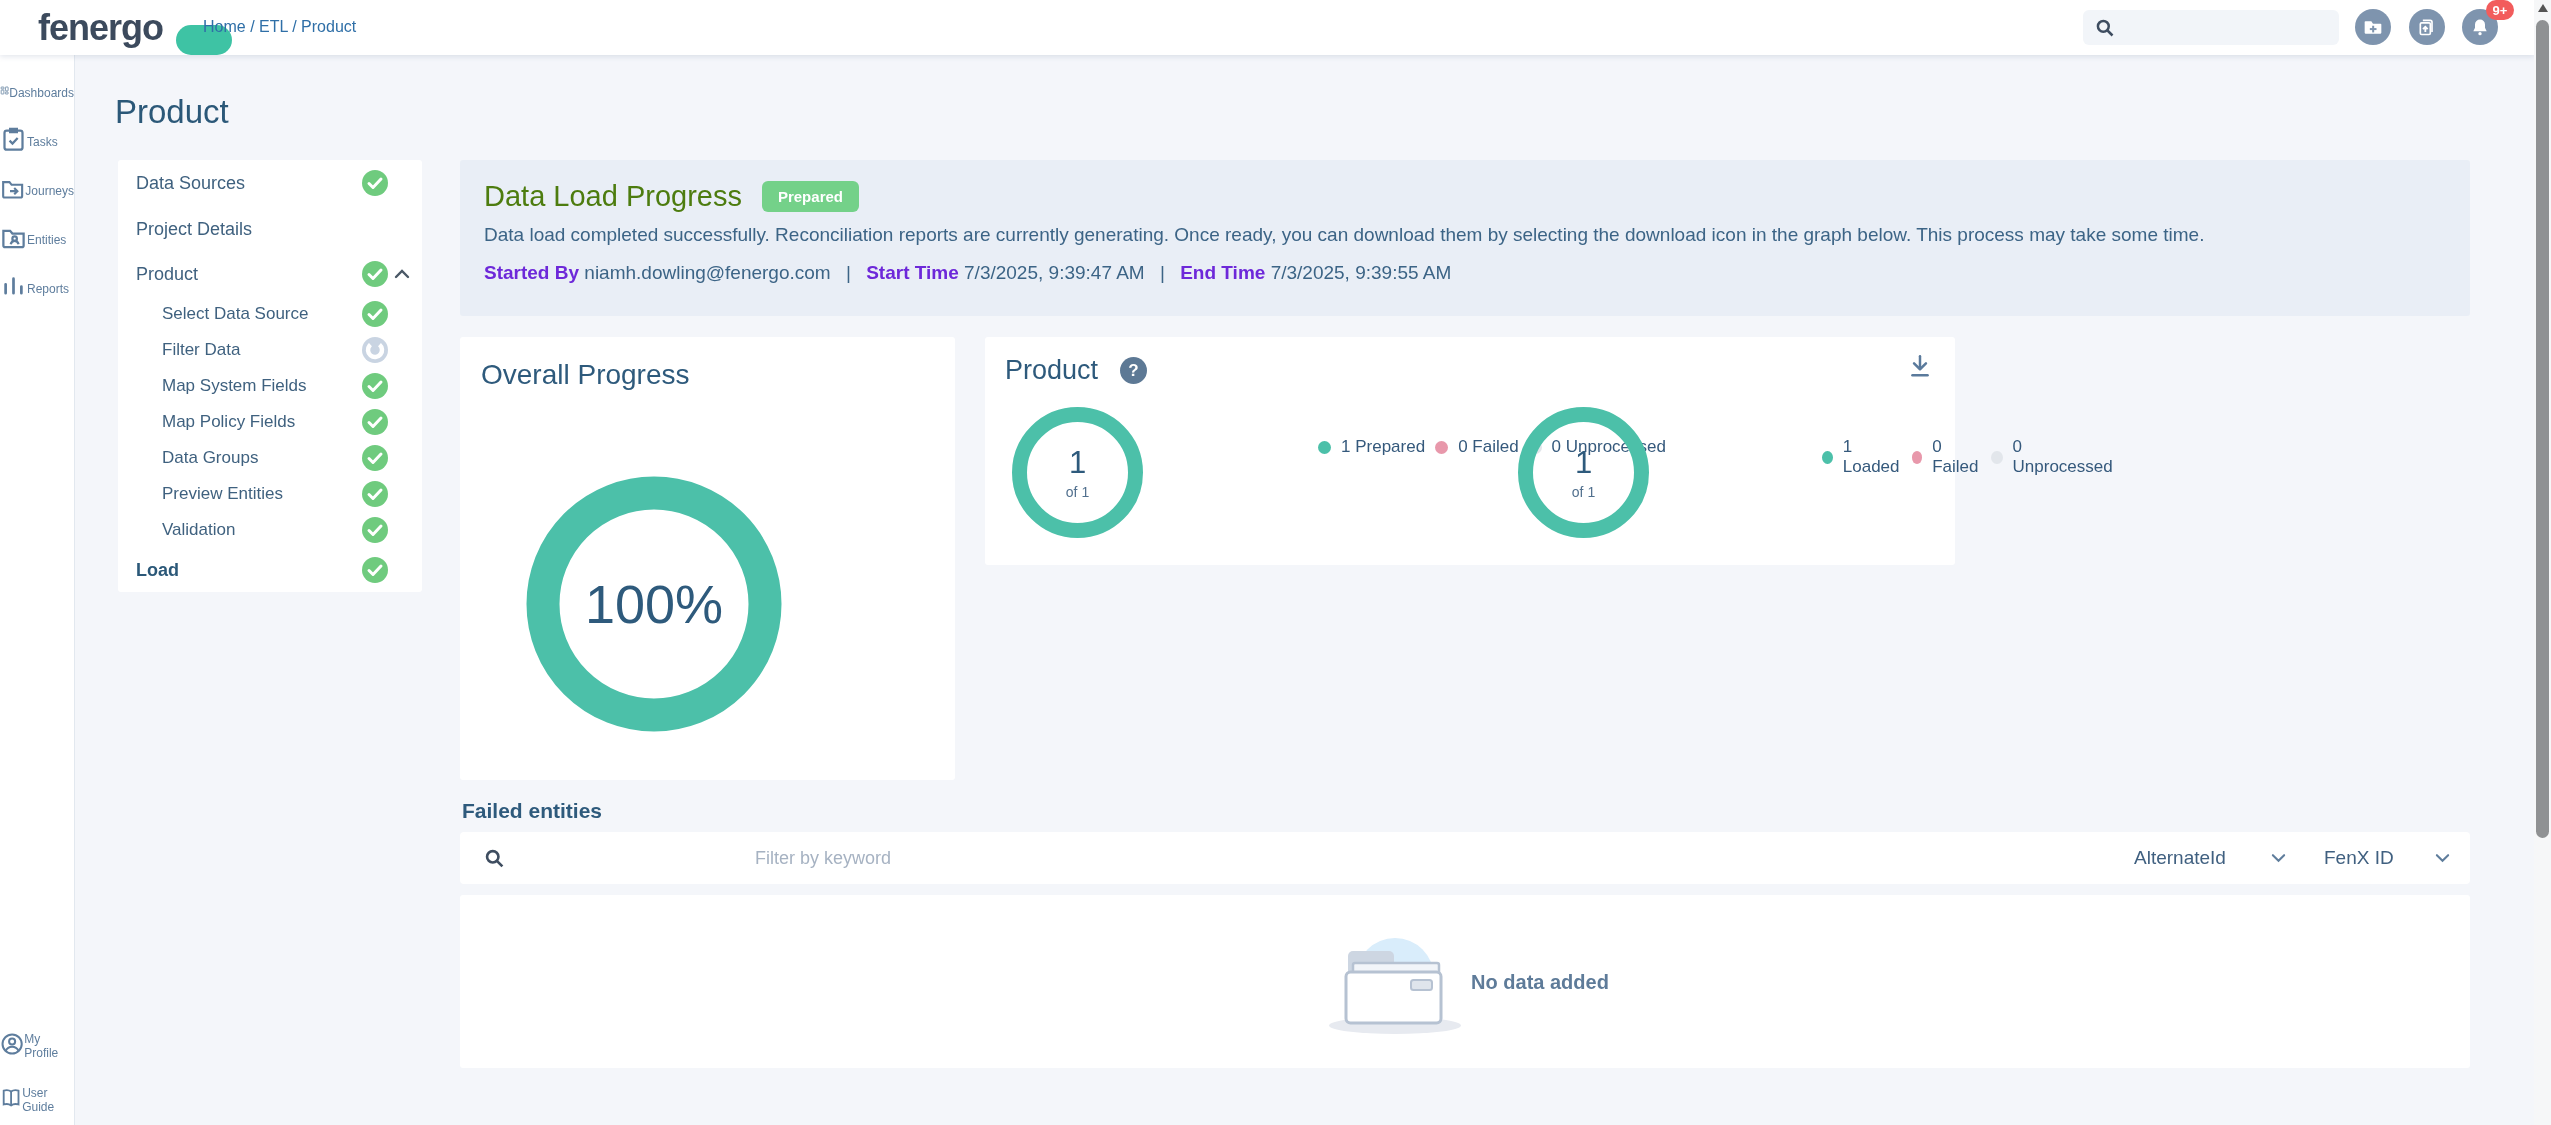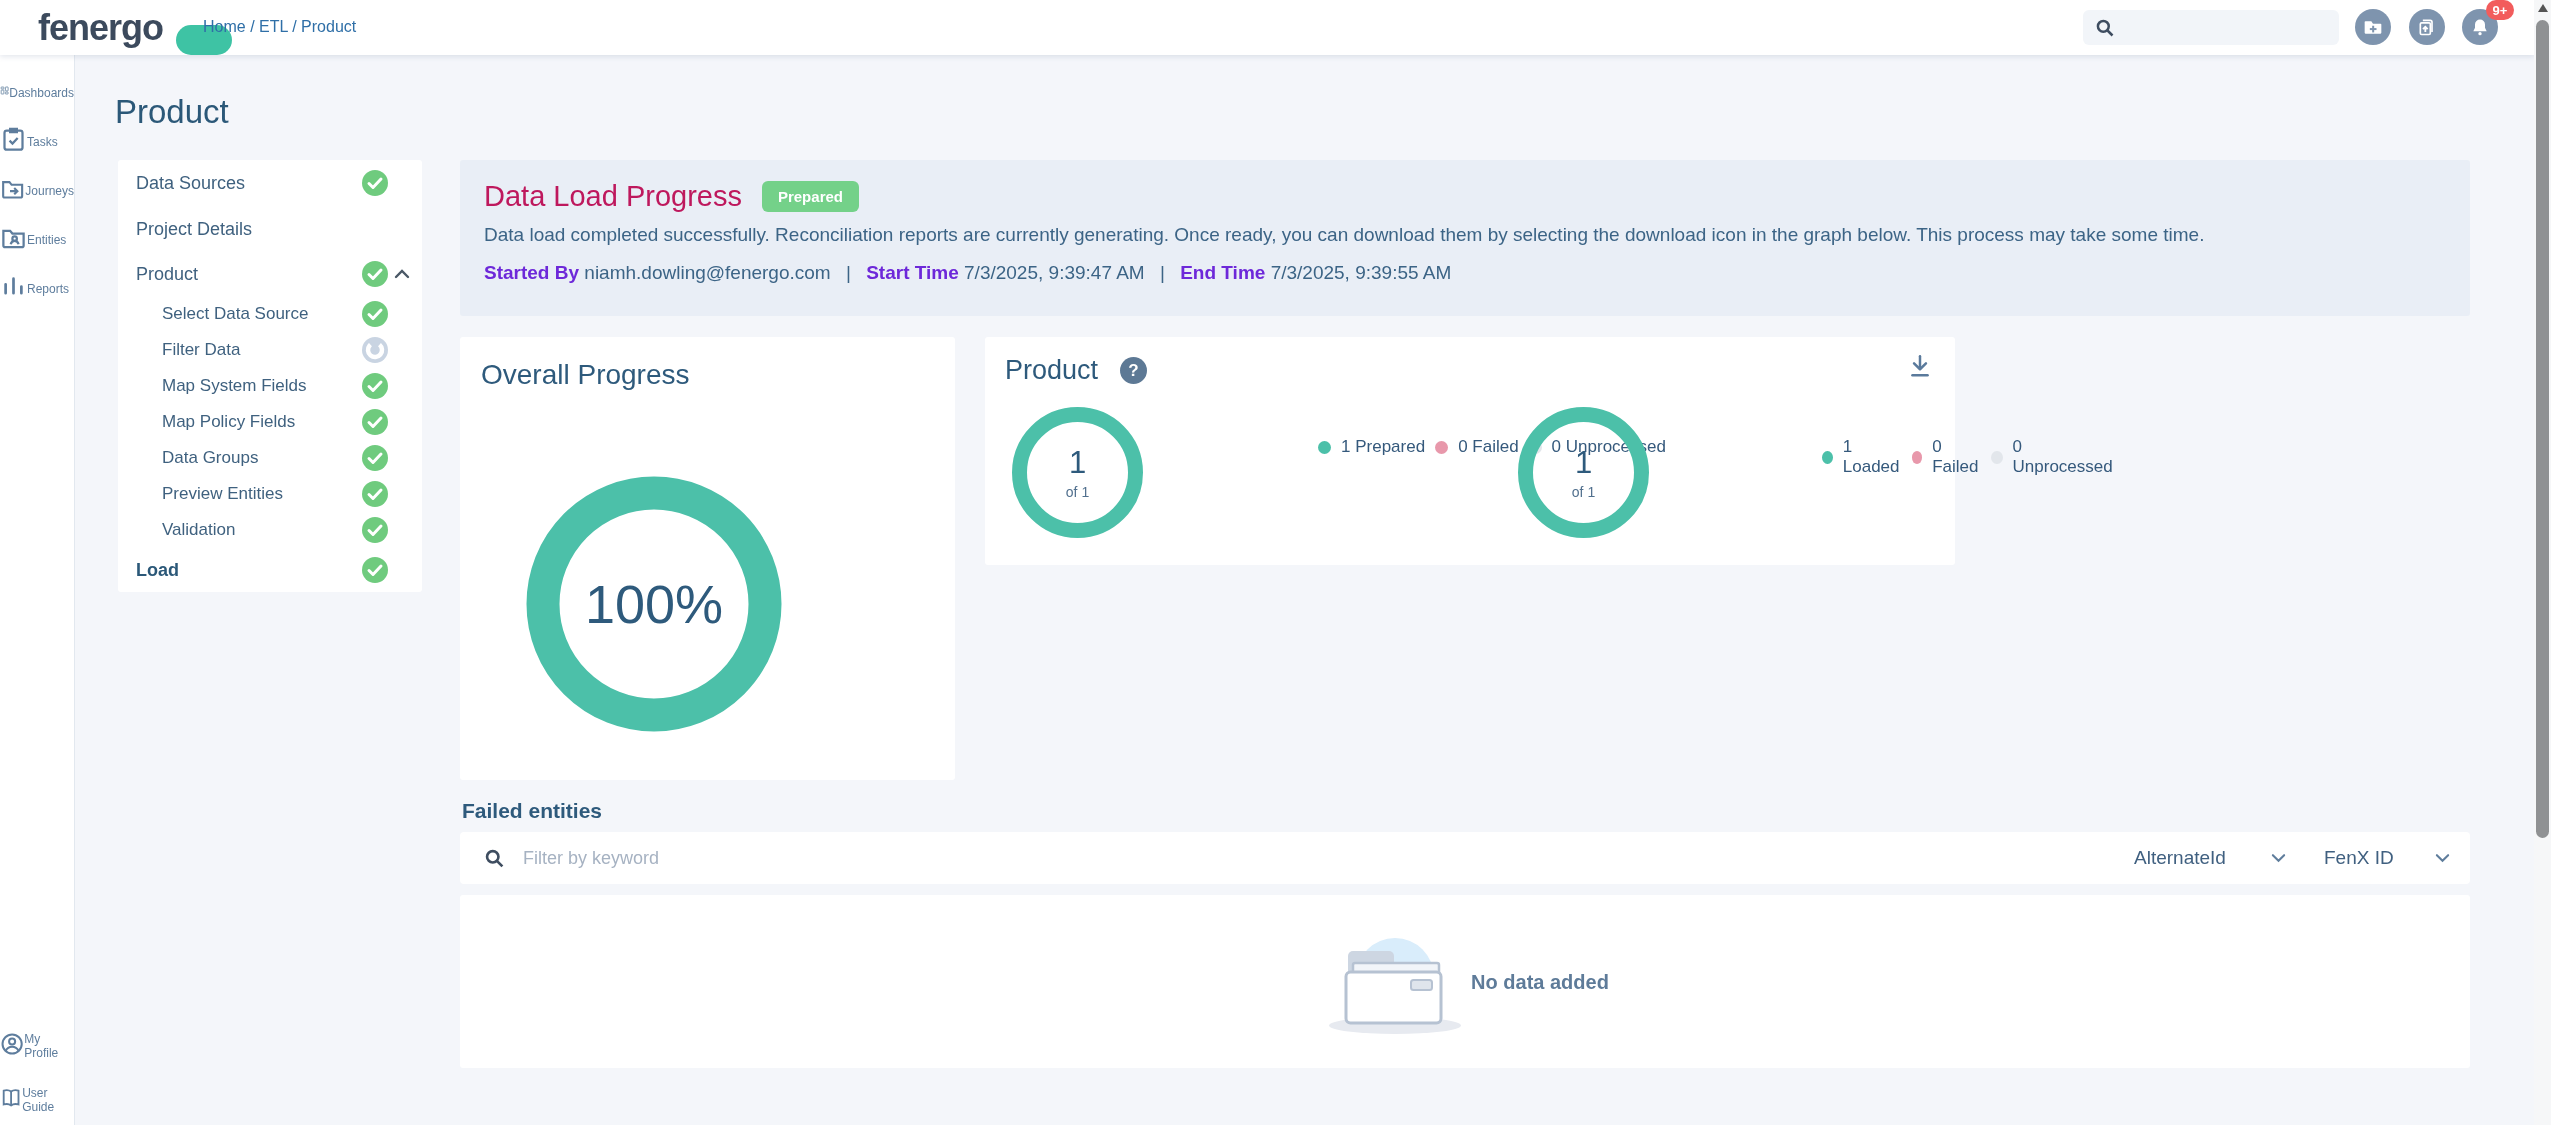--- a/index.html
+++ b/index.html
@@ -51,21 +51,21 @@
   .nav-row.h44 { height:44px; }
   .nav-row .txt { flex:1; }
   .nav-row.bold .txt { font-weight:700; color:#2b5878; }
   .nav-status { width:26px; height:26px; flex:0 0 26px; }
   .nav-chev { width:22px; height:26px; flex:0 0 22px; display:flex; align-items:center; justify-content:flex-end; }
 
   
   .load-panel { position:absolute; left:460px; top:160px; width:2010px; height:156px; background:#e9eef6;
                 border-radius:3px; padding:20px 24px; }
   .load-title-row { display:flex; align-items:center; gap:20px; }
-  .load-title { font-size:29px; font-weight:500; color:#be185d; }
+  .load-title { font-size:29px; font-weight:500; color:#4d7c0f; }
   .status-badge { background:#74d189; color:#fff; font-size:15px; font-weight:700; padding:7px 16px; border-radius:6px; }
   .load-desc { margin-top:11px; font-size:19px; color:#3c6486; }
   .load-meta { margin-top:16px; font-size:19px; color:#3c6486; }
   .load-meta b { color:#6d28d9; font-weight:700; }
   .meta-sep { margin:0 10px; color:#3c6486; }
 
   
   .overall-card { position:absolute; left:460px; top:337px; width:495px; height:443px; background:#fff; border-radius:3px; }
   .card-title { position:absolute; left:21px; top:22px; font-size:28px; font-weight:500; color:#2e5a7c; }
   .donut-wrap { position:absolute; left:64px; top:137px; width:260px; height:260px; }
@@ -90,21 +90,21 @@
   .legend.l1 { left:333px; } .legend.l2 { left:837px; }
   .legend-row { display:flex; align-items:center; gap:10px; font-size:17px; color:#35597c; }
   .dot { width:13px; height:13px; border-radius:50%; }
   .dot-teal { background:#4cc0a9; } .dot-pink { background:#e898ab; } .dot-gray { background:#e2e6eb; }
 
   
   .failed-title { position:absolute; left:462px; top:799px; font-size:21px; font-weight:700; color:#2e5a7c; }
   .filter-bar { position:absolute; left:460px; top:832px; width:2010px; height:52px; background:#fff;
                 border-radius:4px; display:flex; align-items:center; }
   .filter-bar input { border:none; outline:none; background:transparent; font-size:18px; color:#3f617f;
-                      margin-left:18px; width:600px; font-family:"Liberation Sans", sans-serif; }
+                      margin-left:18px; width:600px; font-family:"Liberation Sans", sans-serif;text-align:center; }
   .filter-bar input::placeholder { color:#a6b2c2; }
   .filter-search { margin-left:24px; display:flex; }
   .dropdown { display:flex; align-items:center; justify-content:space-between; font-size:19px; color:#406080; cursor:pointer; }
   .dropdown.dd1 { margin-left:auto; width:152px; }
   .dropdown.dd2 { margin-left:38px; width:126px; margin-right:20px; }
 
   .empty-panel { position:absolute; left:460px; top:895px; width:2010px; height:173px; background:#fff;
                  border-radius:3px; display:flex; flex-direction:row; align-items:center; justify-content:center; }
   .illus { position:relative; width:150px; height:112px; }
   .illus-circle { position:absolute; left:35px; top:12px; width:78px; height:78px; border-radius:50%; background:#d9edfb; }

